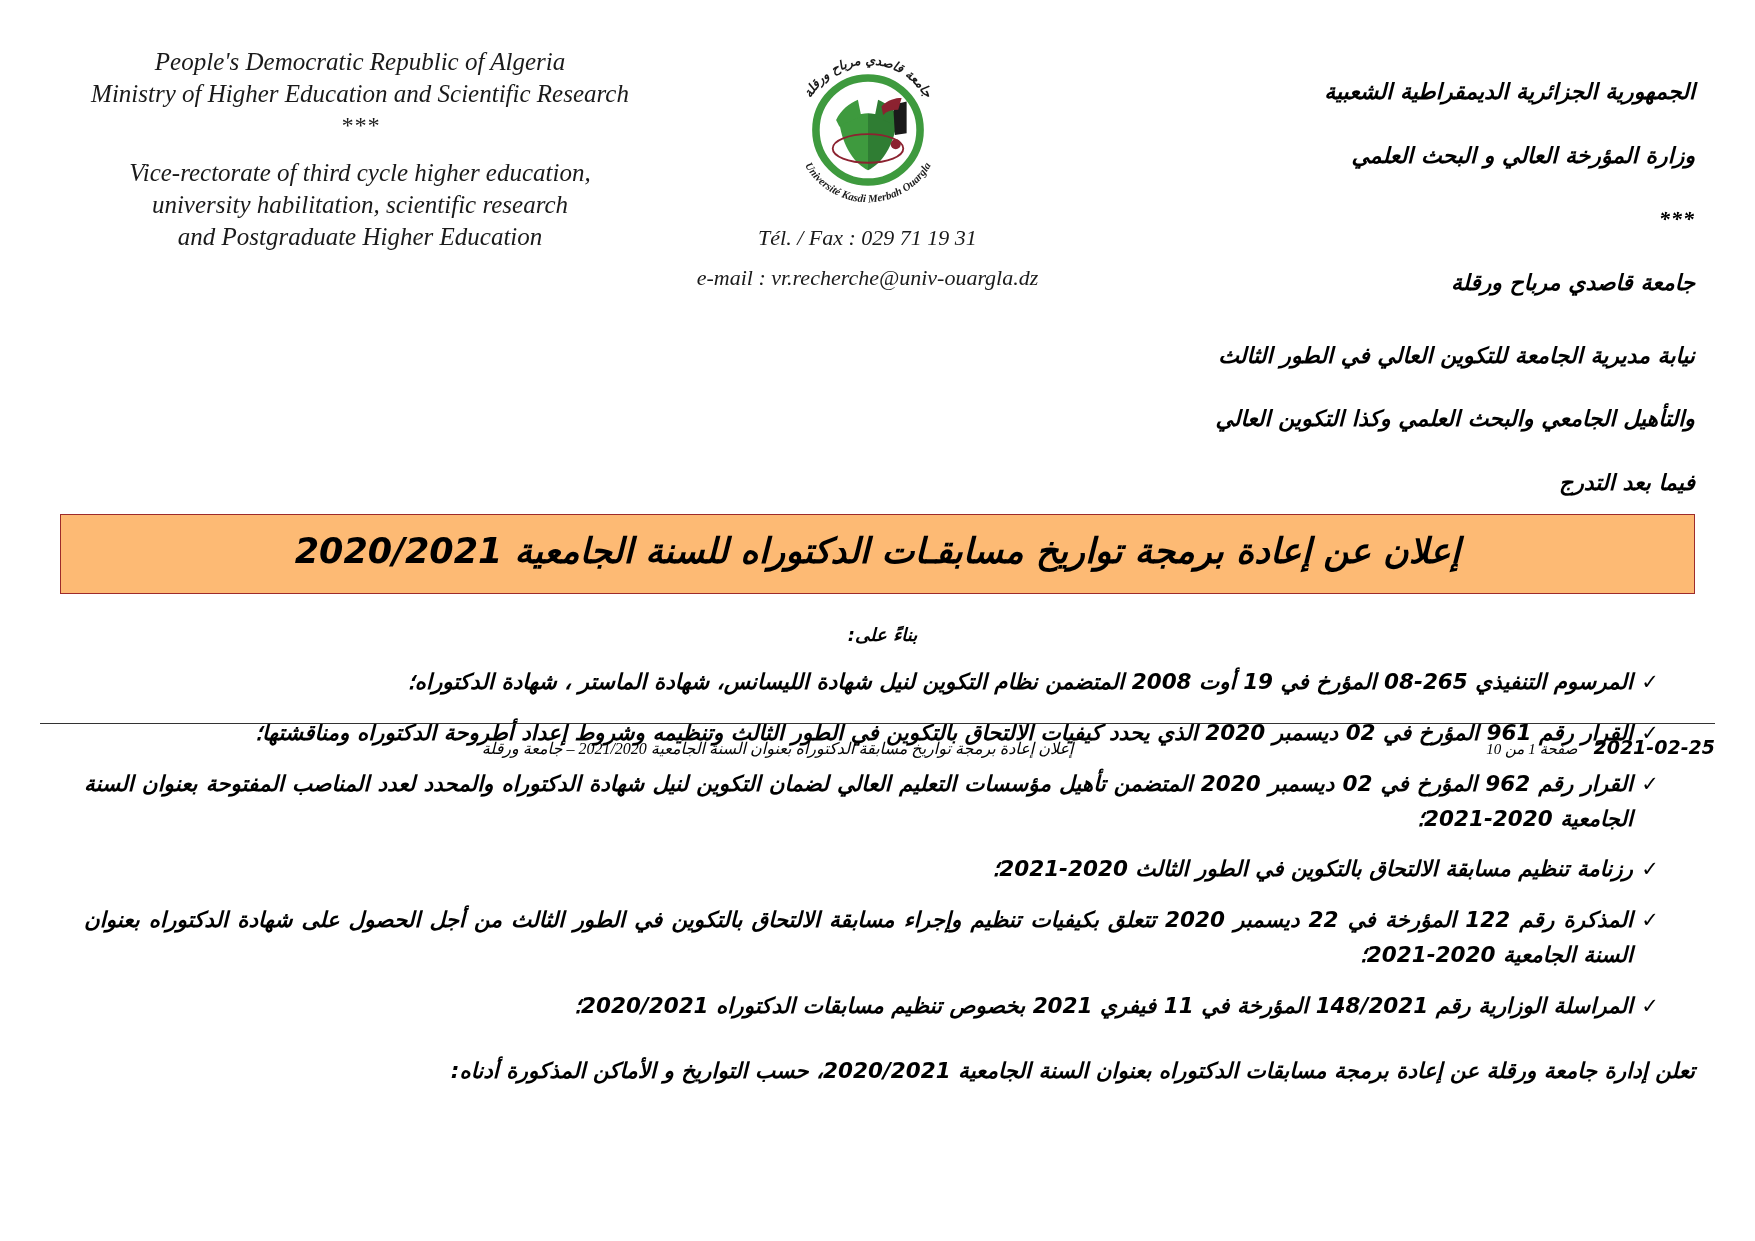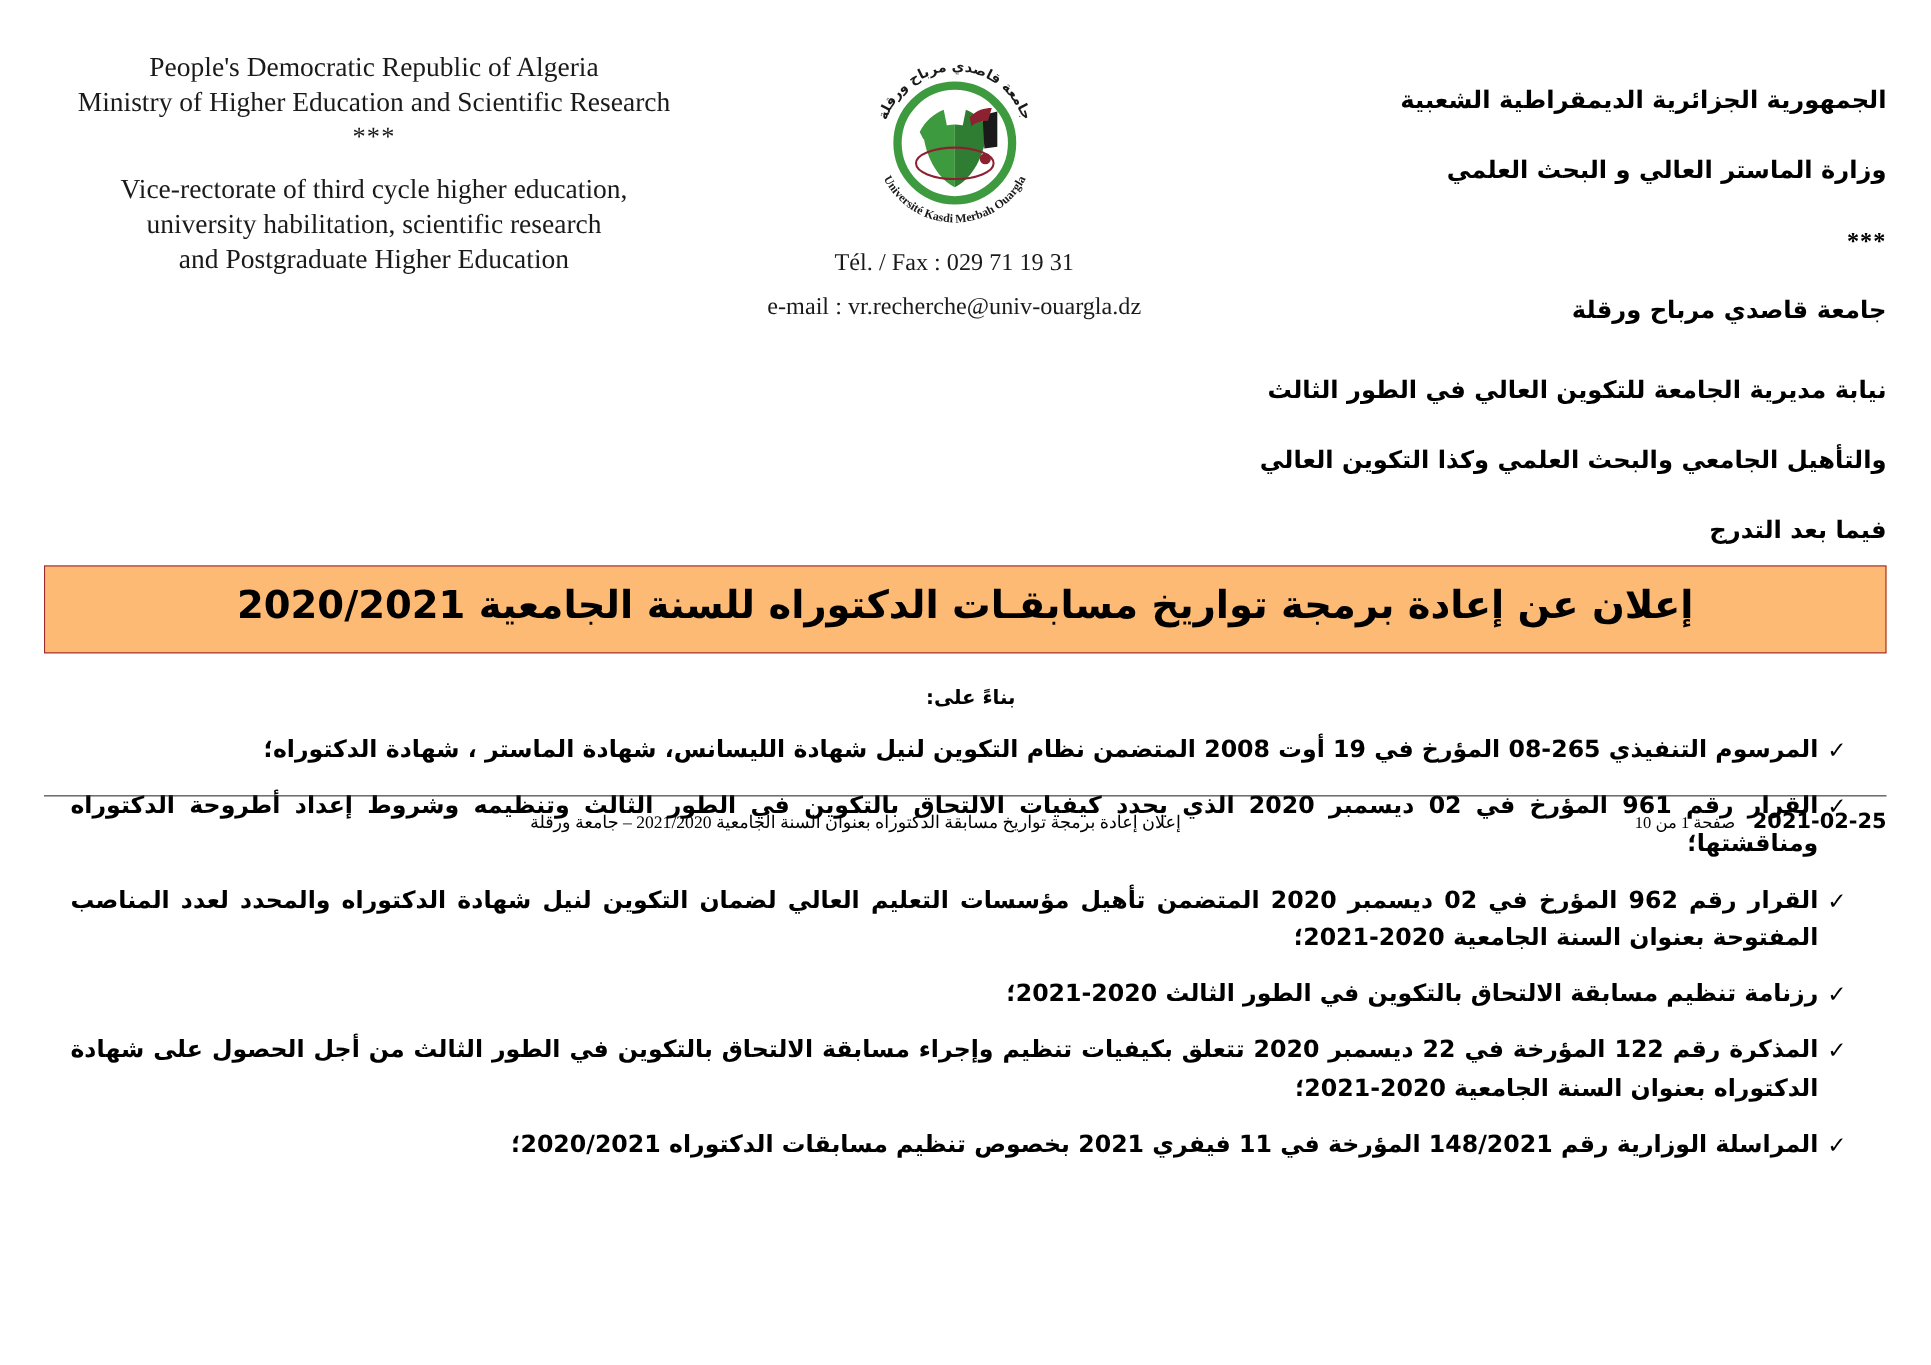--- a/index.html
+++ b/index.html
@@ -13,21 +13,22 @@
     font-family: "Liberation Serif", "DejaVu Serif", serif;
     color: #000000;
     position: relative;
     overflow: hidden;
   }
   .page {
     position: relative;
     width: 1755px;
     height: 908px;
     box-sizing: border-box;
-    padding: 0 40px;
+    padding: 0 60px;
+    font-style: italic;
   }
 
   
   .header {
     display: flex;
     flex-direction: row;
     align-items: flex-start;
     justify-content: space-between;
     padding-top: 46px;
   }
@@ -247,21 +248,21 @@
             <textPath href="#arcBot" startOffset="50%" text-anchor="middle">Université Kasdi Merbah Ouargla</textPath>
           </text>
         </svg>
       </div>
       <div class="contact">Tél. / Fax : 029 71 19 31</div>
       <div class="contact">e-mail : vr.recherche@univ-ouargla.dz</div>
     </div>
 
     <div class="header-col-right">
       <span class="ln">الجمهورية الجزائرية الديمقراطية الشعبية</span>
-      <span class="ln">وزارة الماستر العالي و البحث العلمي</span>
+      <span class="ln">وزارة المؤرخة العالي و البحث العلمي</span>
       <span class="ln stars">***</span>
       <span class="ln">جامعة قاصدي مرباح  ورقلة</span>
       <div class="gap-sm"></div>
       <span class="ln">نيابة مديرية الجامعة للتكوين العالي في الطور الثالث</span>
       <span class="ln">والتأهيل الجامعي والبحث العلمي وكذا التكوين العالي</span>
       <span class="ln">فيما بعد التدرج</span>
     </div>
   </div>
 
   <div class="title-banner">
@@ -294,20 +295,21 @@
       <li>
         <span class="check">✓</span>
         <span class="clause-text">المذكرة رقم 122 المؤرخة في 22 ديسمبر 2020 تتعلق بكيفيات تنظيم وإجراء مسابقة الالتحاق بالتكوين في الطور الثالث من أجل الحصول على شهادة الدكتوراه بعنوان السنة الجامعية 2020-2021؛</span>
       </li>
       <li>
         <span class="check">✓</span>
         <span class="clause-text">المراسلة الوزارية رقم 148/2021 المؤرخة في 11 فيفري 2021 بخصوص تنظيم مسابقات الدكتوراه 2020/2021؛</span>
       </li>
     </ul>
 
+    <div class="closing">تعلن إدارة جامعة ورقلة عن إعادة برمجة مسابقات الدكتوراه بعنوان السنة الجامعية 2020/2021، حسب التواريخ و الأماكن المذكورة أدناه:</div>
   </div>
 
   <div class="footer">
     <div class="footer-rule"></div>
     <div class="footer-row">
       <div class="footer-left">
         <span class="footer-date">2021-02-25</span>
         <span class="footer-page">صفحة 1 من 10</span>
       </div>
       <div class="footer-center">إعلان إعادة برمجة تواريخ مسابقة الدكتوراه بعنوان السنة الجامعية 2021/2020 – جامعة ورقلة</div>

